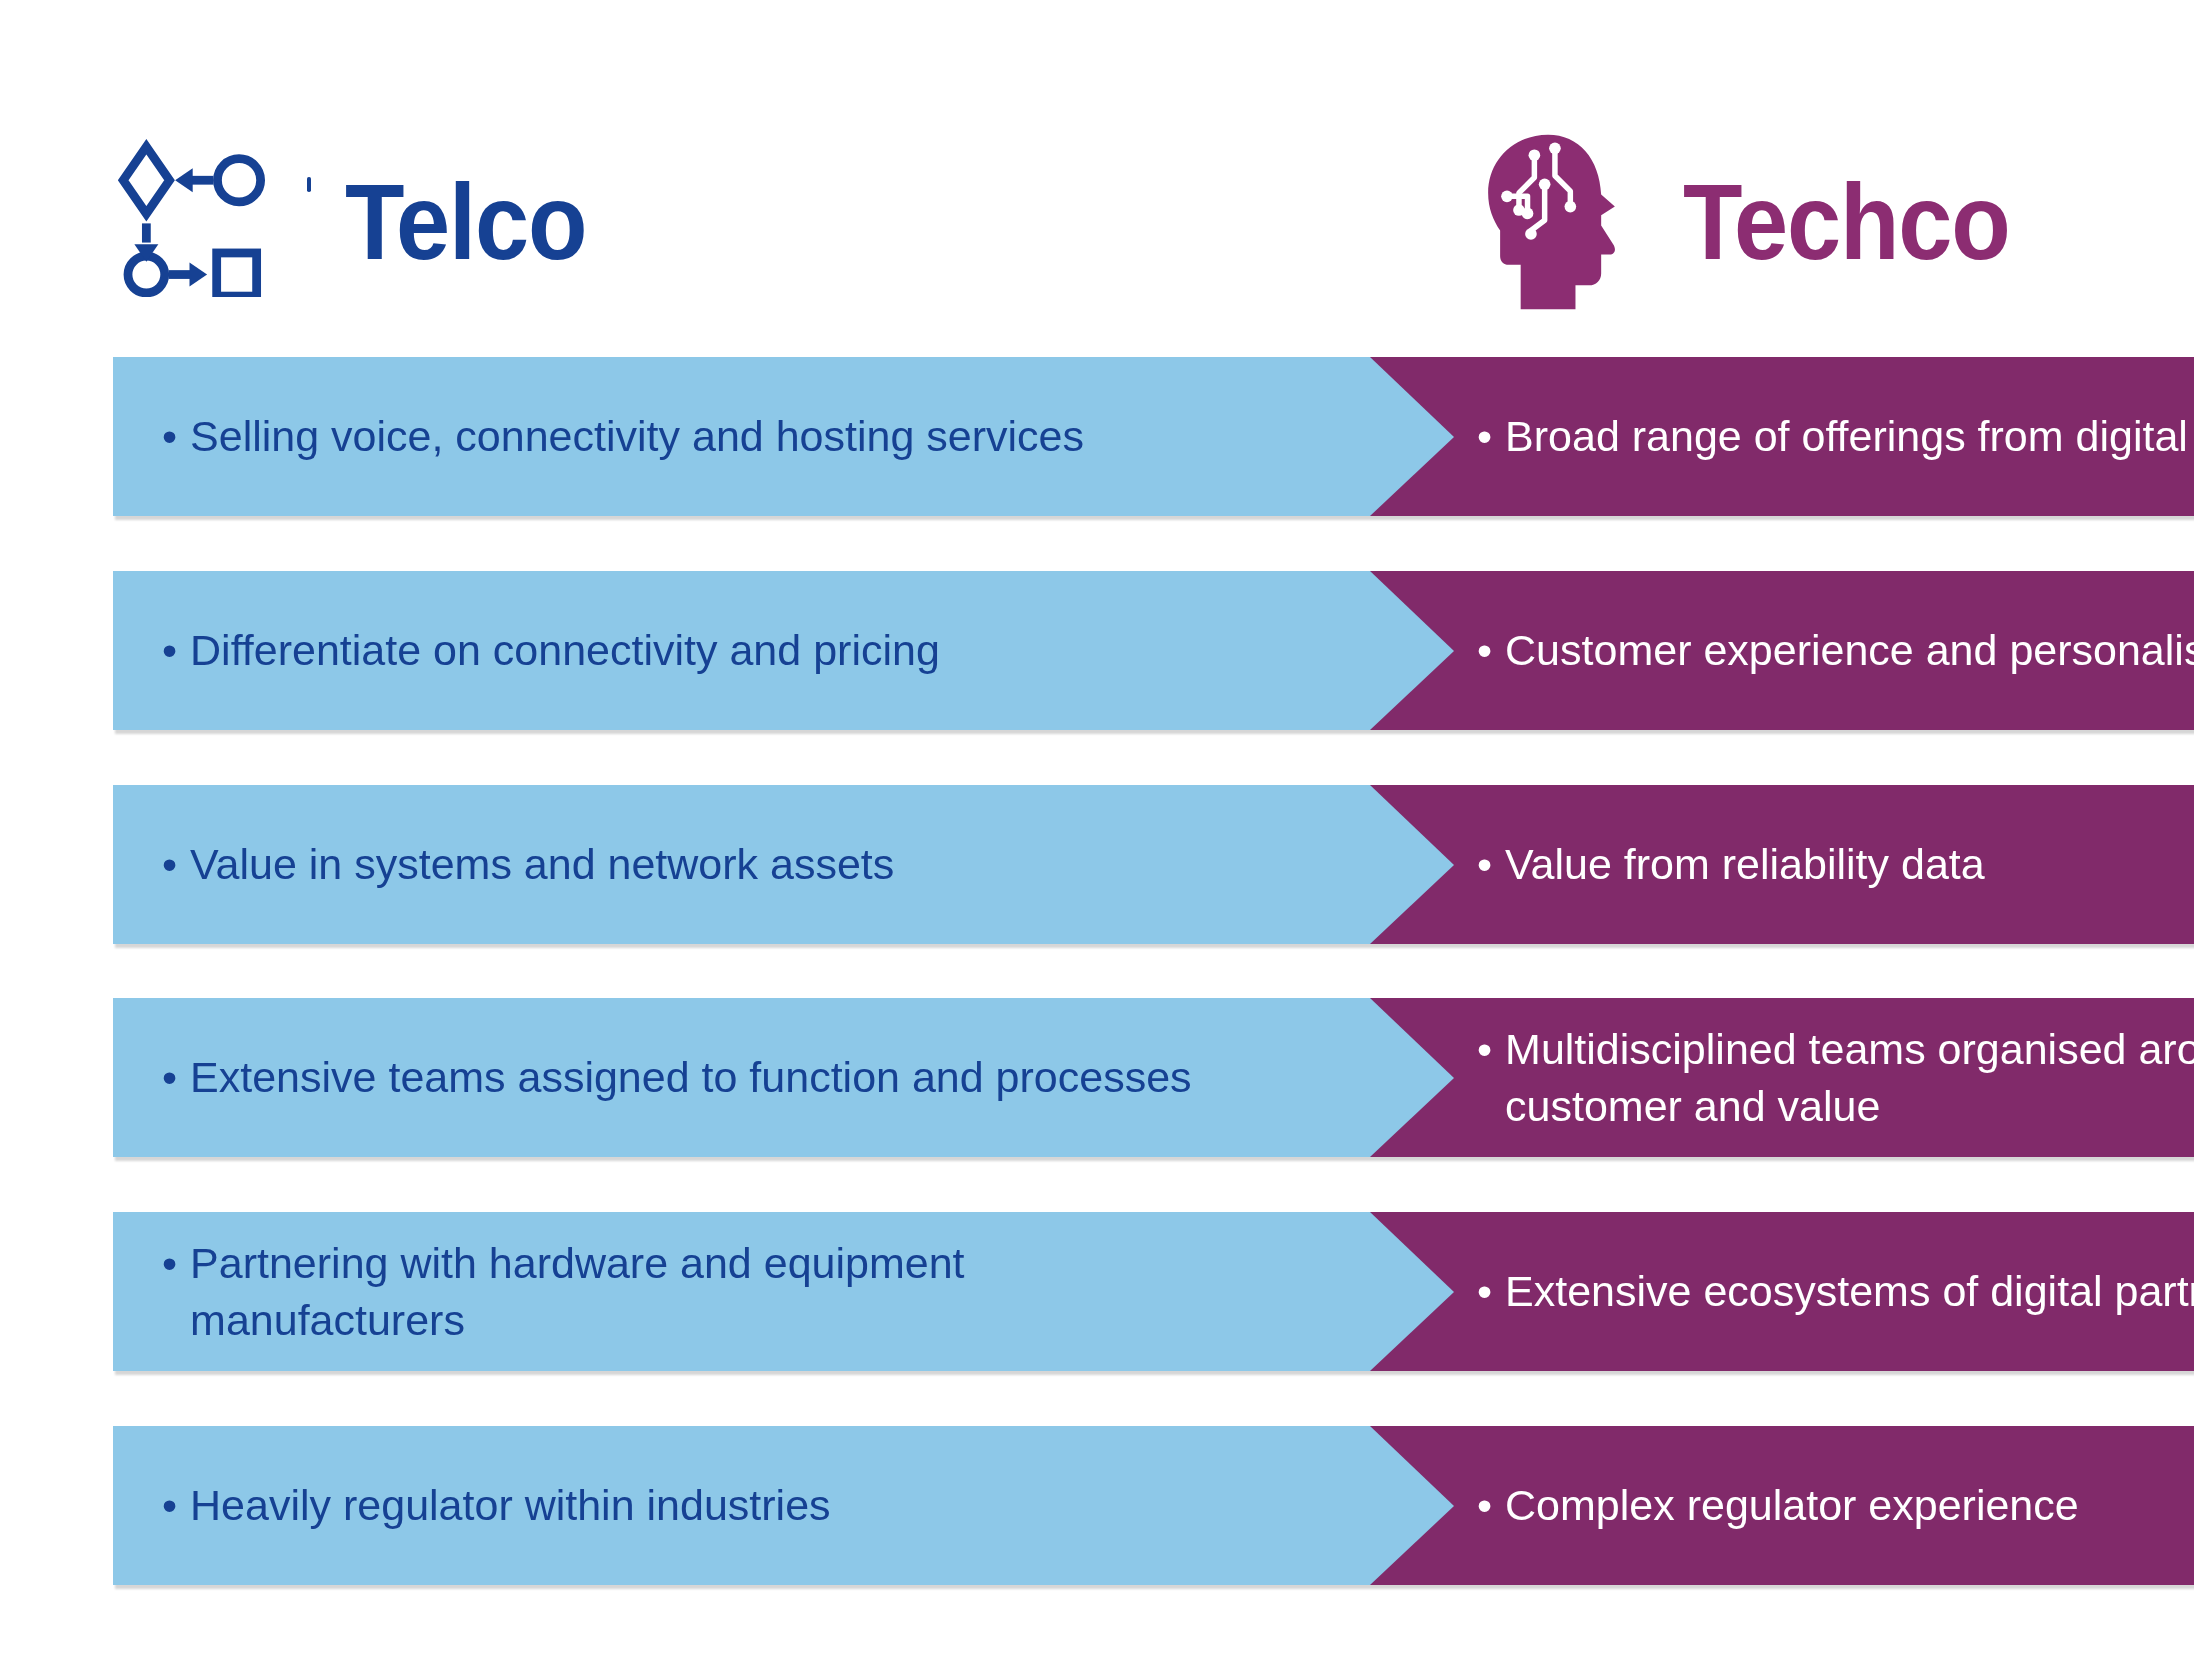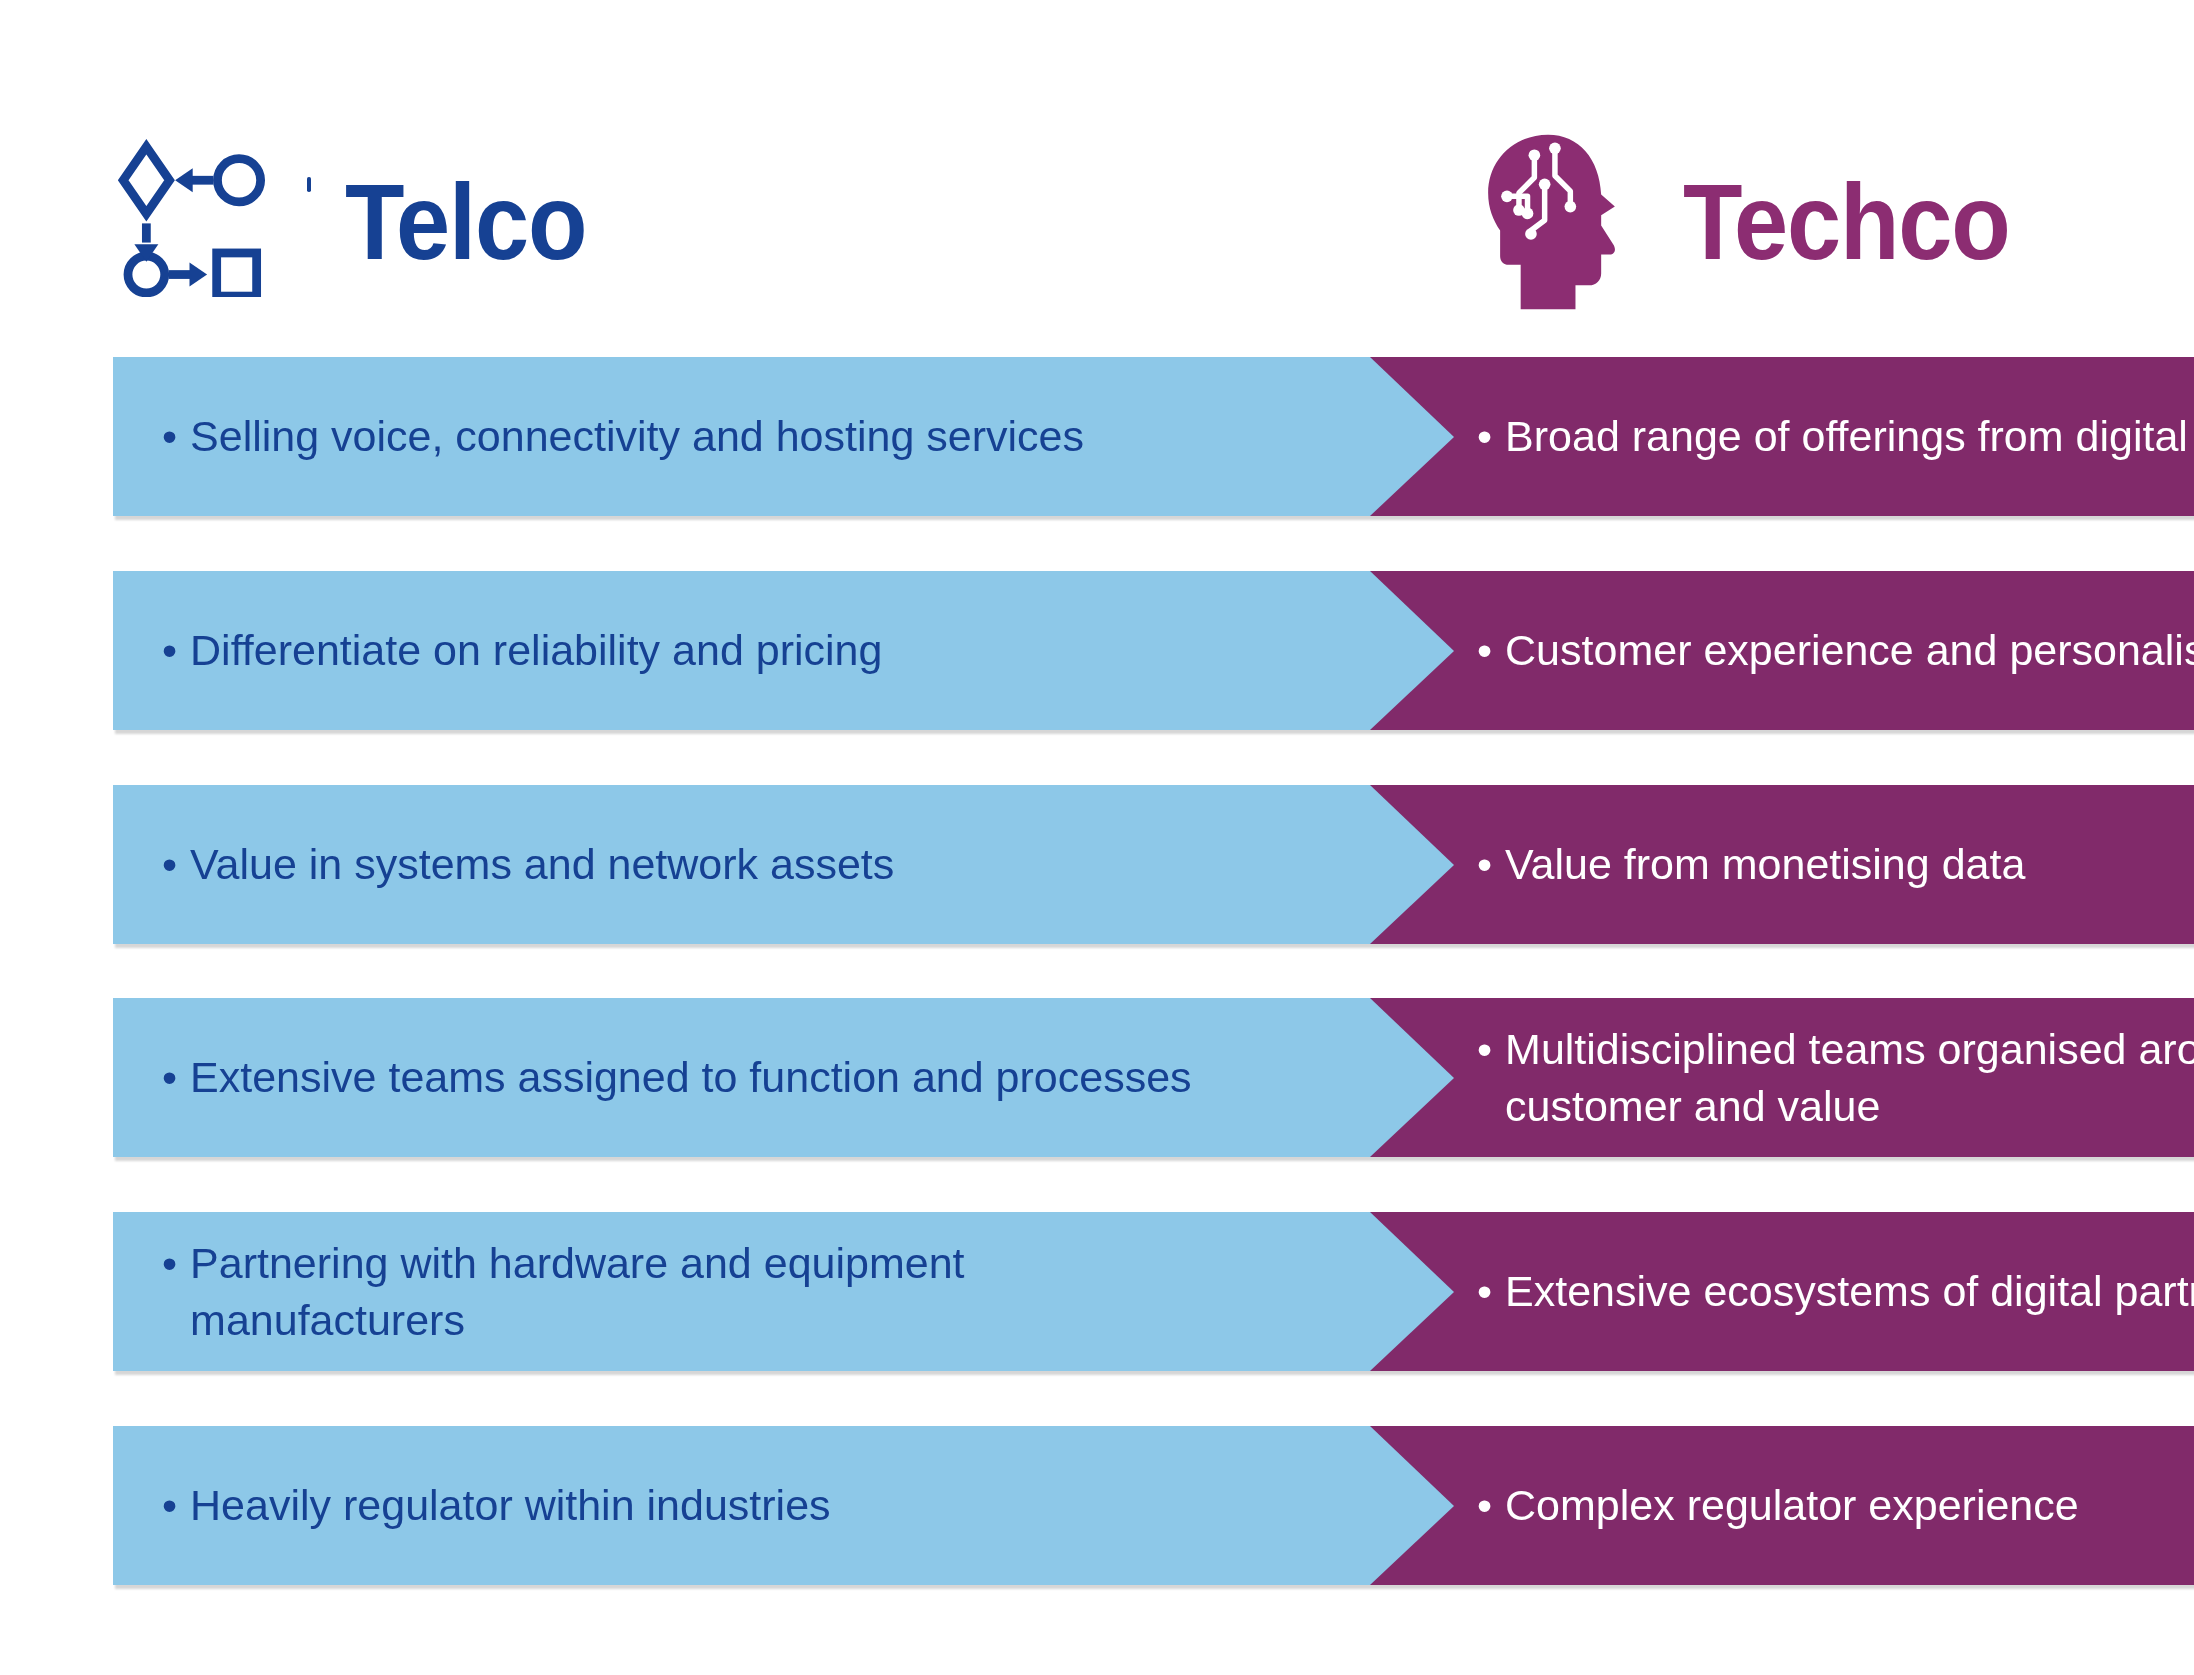--- a/index.html
+++ b/index.html
@@ -106,21 +106,21 @@
     </div>
   </div>
 </section>
 
 <section class="row" style="top:571px">
   <div class="pbox"></div>
   <div class="bbox"></div>
   <div class="cell lcell">
     <div class="wrap">
       <span class="bullet">•</span>
-      <span class="txt">Differentiate on reliability and pricing</span>
+      <span class="txt">Differentiate on connectivity and pricing</span>
     </div>
   </div>
   <div class="cell rcell">
     <div class="wrap">
       <span class="bullet">•</span>
       <span class="txt">Customer experience and personalised services</span>
     </div>
   </div>
 </section>
 
@@ -129,21 +129,21 @@
   <div class="bbox"></div>
   <div class="cell lcell">
     <div class="wrap">
       <span class="bullet">•</span>
       <span class="txt">Value in systems and network assets</span>
     </div>
   </div>
   <div class="cell rcell">
     <div class="wrap">
       <span class="bullet">•</span>
-      <span class="txt">Value from monetising data</span>
+      <span class="txt">Value from reliability data</span>
     </div>
   </div>
 </section>
 
 <section class="row" style="top:998px">
   <div class="pbox"></div>
   <div class="bbox"></div>
   <div class="cell lcell">
     <div class="wrap">
       <span class="bullet">•</span>

